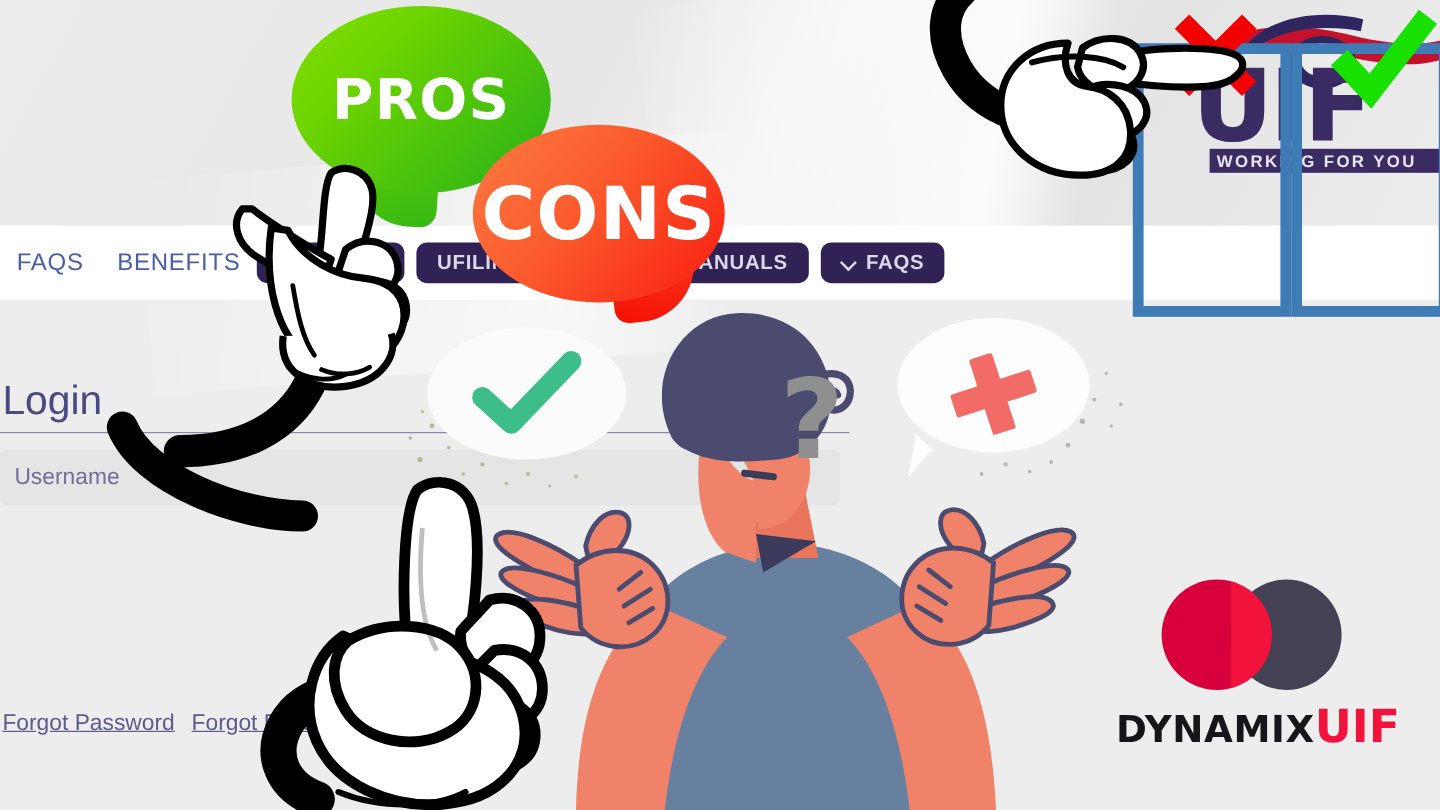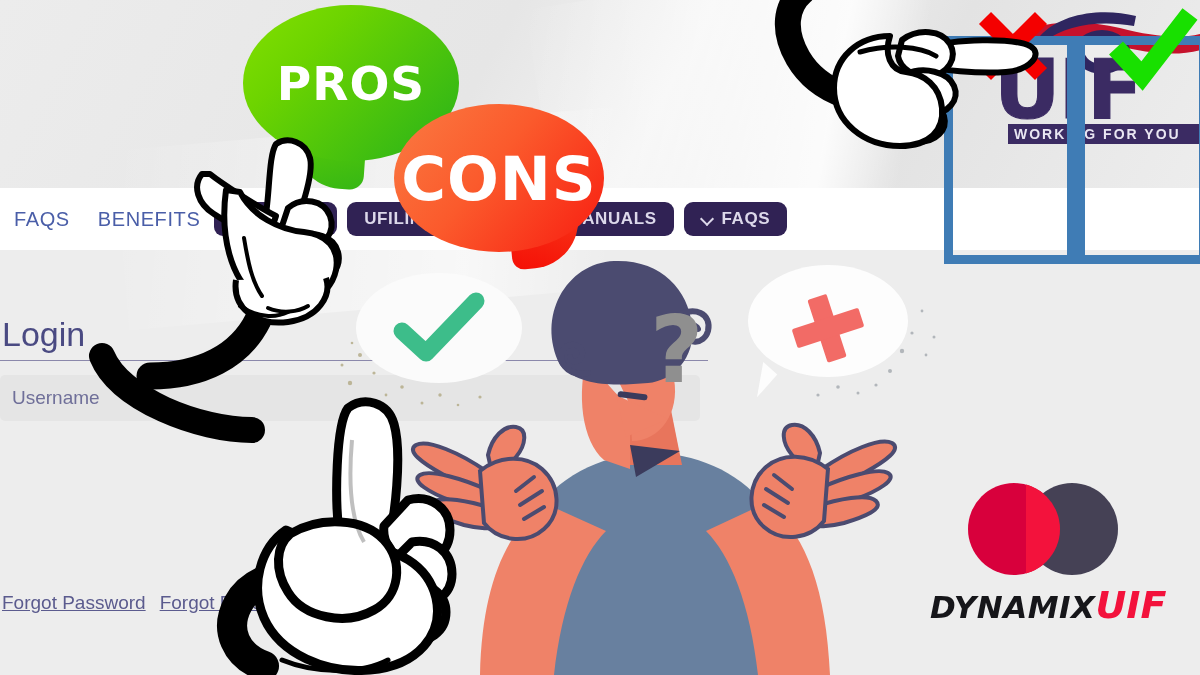--- a/index.html
+++ b/index.html
@@ -57,21 +57,21 @@
   .forgot-row span{color:#5b5b8e;text-decoration:underline;}
 
   
   .dx{position:absolute;left:930px;top:483px;width:250px;height:150px;}
   .dx-circles{position:absolute;left:38px;top:0;width:180px;height:92px;}
   .dx-c1{position:absolute;left:0;top:0;width:92px;height:92px;border-radius:50%;background:#d8003c;}
   .dx-c2{position:absolute;left:58px;top:0;width:92px;height:92px;border-radius:50%;background:#454155;}
   .dx-lens{position:absolute;left:58px;top:0;width:34px;height:92px;overflow:hidden;}
   .dx-lens::before{content:"";position:absolute;left:-58px;top:0;width:92px;height:92px;
     border-radius:50%;background:#f3123c;}
-  .dx-text{position:absolute;left:0;top:100px;width:250px;text-align:left;white-space:nowrap;font-style:italic;}
+  .dx-text{position:absolute;left:0;top:100px;width:250px;text-align:left;white-space:nowrap;}
   .dx-text .d1{font-family:"DejaVu Sans",sans-serif;font-weight:700;font-size:31px;color:#16161a;letter-spacing:.5px;}
   .dx-text .d2{font-family:"DejaVu Sans",sans-serif;font-weight:700;font-size:38px;color:#f3123c;letter-spacing:0px;}
 
   
   .person{position:absolute;left:330px;top:255px;width:640px;height:420px;}
 
   
   .blob{position:absolute;}
   .blob-ok{left:26px;top:18px;width:166px;height:110px;border-radius:50%;background:#fbfbfb;}
   .blob-no{left:418px;top:10px;width:160px;height:112px;border-radius:50%;background:#fdfdfd;}

